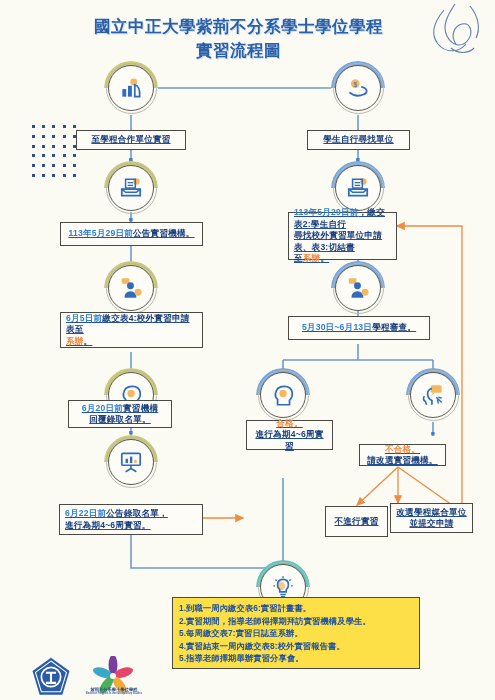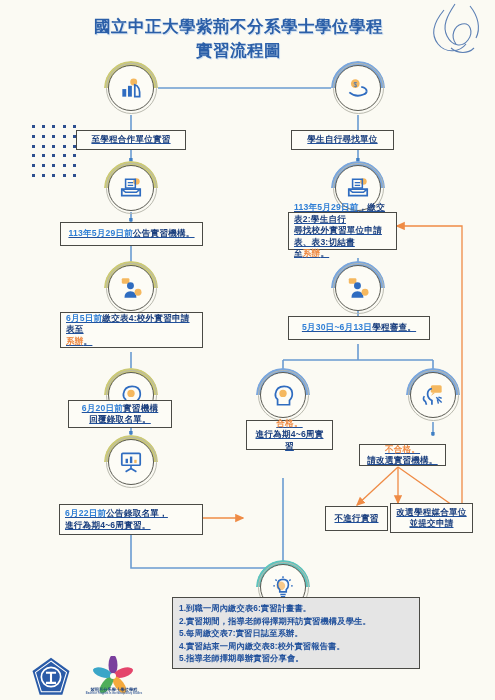--- a/index.html
+++ b/index.html
@@ -41,21 +41,21 @@
        display:flex;flex-direction:column;justify-content:center;text-decoration:underline;}
   .box .line{padding:0 5px;font-size:8.6px;line-height:11.5px;letter-spacing:.2px;}
   .box.ctr .line{text-align:center;}
   .box.ttl{font-size:9.4px;}
   .blue{color:#2f7fd6;}
   .orange{color:#ef8b45;}
   .dark{color:#1b3f7e;}
 
   
   .listbox{position:absolute;left:172px;top:597px;width:248px;height:72px;
-           background:#e5e5e5;border:1.3px solid #4a4a45;box-sizing:border-box;
+           background:#fde047;border:1.3px solid #4a4a45;box-sizing:border-box;
            padding:4px 6px;color:#21519c;font-weight:bold;}
   .listbox .li{font-size:8.3px;line-height:12.6px;letter-spacing:.1px;}
 
   
   .logos{position:absolute;left:30px;top:656px;width:130px;height:42px;}
   .logo-ccu{position:absolute;left:0;top:0;width:42px;height:42px;}
   .logo-flower{position:absolute;left:58px;top:0;width:50px;height:42px;}
   .logo-cap{position:absolute;left:48px;top:31px;width:72px;text-align:center;
             color:#1b3f7e;font-weight:bold;}
   .logo-cap .c1{font-size:4.2px;line-height:5px;letter-spacing:.1px;}
@@ -349,29 +349,29 @@
       <path d="M9.5 19 h5 M10 21 h4" stroke="#2f6cc0" stroke-width="1.4"></path>
       <path d="M12 2 v1.6 M5 5 l1.2 1.2 M19 5 l-1.2 1.2 M3 11 h1.6 M19.4 11 h1.6" stroke="#2f6cc0" stroke-width="1.3"></path>
         </svg>
     </div>
   </div>
 
   <div class="box ctr ttl" style="left:76px;top:130px;width:110px;height:20px">
     <div class="line dark">至學程合作單位實習</div>
   </div>
 
-  <div class="box ctr ttl" style="left:291px;top:130px;width:103px;height:20px">
+  <div class="box ctr ttl" style="left:307px;top:130px;width:103px;height:20px">
     <div class="line dark">學生自行尋找單位</div>
   </div>
 
   <div class="box ctr" style="left:60px;top:222px;width:143px;height:24px">
     <div class="line"><span class="blue">113年5月29日前</span><span class="dark">公告實習機構。</span></div>
   </div>
 
-  <div class="box" style="left:288px;top:212px;width:109px;height:38px">
+  <div class="box" style="left:288px;top:212px;width:109px;height:48px">
     <div class="line"><span class="blue">113年5月29日前</span><span class="dark">，繳交表2:學生自行</span></div>
     <div class="line dark">尋找校外實習單位申請表、表3:切結書</div>
     <div class="line"><span class="dark">至</span><span class="orange">系辦</span><span class="dark">。</span></div>
   </div>
 
   <div class="box" style="left:60px;top:312px;width:143px;height:36px">
     <div class="line"><span class="blue">6月5日前</span><span class="dark">繳交表4:校外實習申請表至</span></div>
     <div class="line"><span class="orange">系辦</span><span class="dark">。</span></div>
   </div>
 
@@ -392,21 +392,21 @@
   <div class="box ctr" style="left:246px;top:420px;width:87px;height:30px">
     <div class="line orange">合格。</div>
     <div class="line dark">進行為期4~6周實習</div>
   </div>
 
   <div class="box ctr" style="left:359px;top:444px;width:87px;height:22px">
     <div class="line orange">不合格。</div>
     <div class="line dark">請改選實習機構。</div>
   </div>
 
-  <div class="box ctr" style="left:325px;top:506px;width:63px;height:25px">
+  <div class="box ctr" style="left:325px;top:506px;width:63px;height:31px">
     <div class="line dark">不進行實習</div>
   </div>
 
   <div class="box ctr" style="left:390px;top:503px;width:83px;height:30px">
     <div class="line dark">改選學程媒合單位</div>
     <div class="line dark">並提交申請</div>
   </div>
 
   <div class="listbox">
     <div class="li">1.到職一周內繳交表6:實習計畫書。</div>

